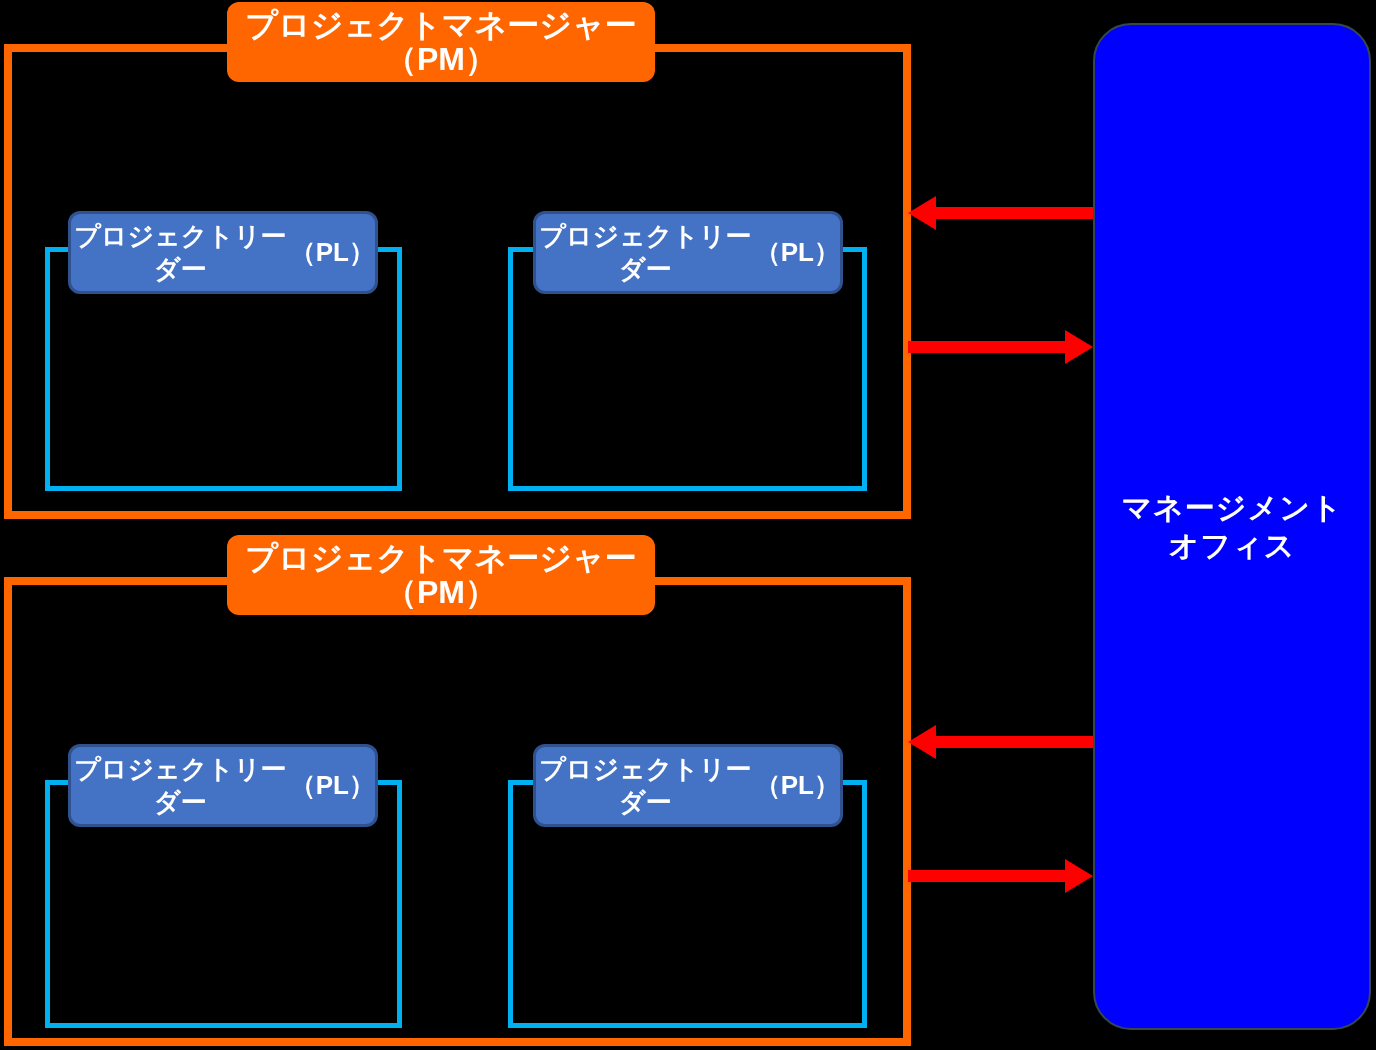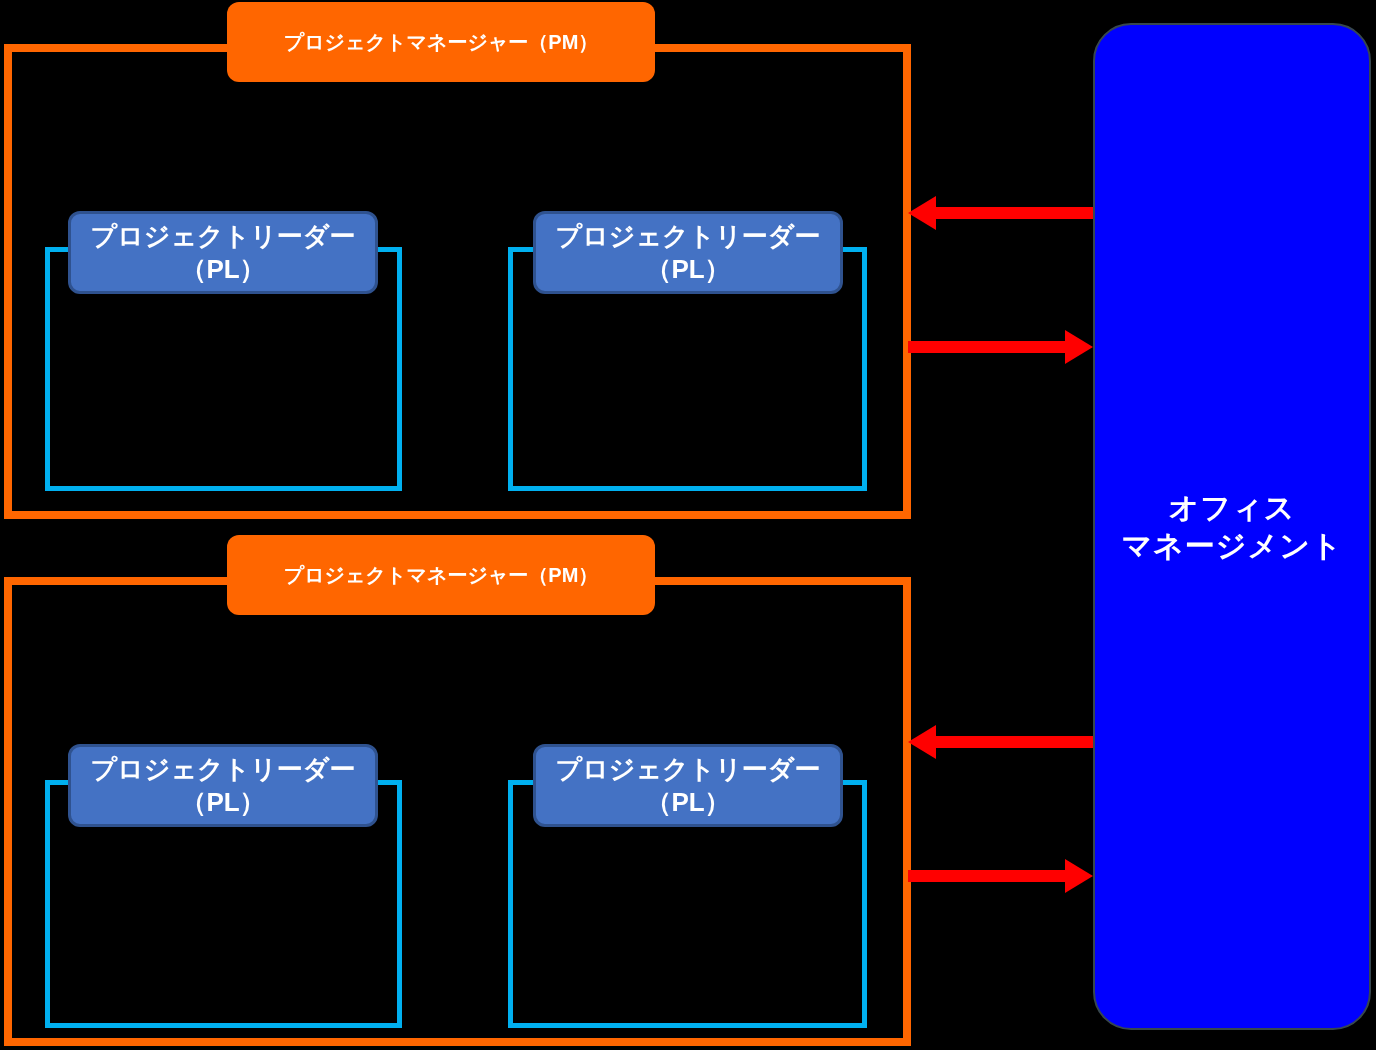--- a/index.html
+++ b/index.html
@@ -31,39 +31,39 @@
   .t1b{left:508px;top:247px;width:349px;height:234px;}
   .t2a{left:45px;top:780px;width:347px;height:238px;}
   .t2b{left:508px;top:780px;width:349px;height:238px;}
 
   
   .pm-box{
     position:absolute;
     width:428px;height:80px;
     background:#FF6600;
     border-radius:12px;
-    display:flex;
+    display:flex;flex-direction:column;
     align-items:center;justify-content:center;
     text-align:center;
-    font-size:20px;line-height:34px;
+    font-size:32px;line-height:34px;
     color:#fff;
   }
   .pm1{left:227px;top:2px;}
   .pm2{left:227px;top:535px;}
 
   
   .pl-box{
     position:absolute;
     width:310px;height:83px;
     background:#4472C4;
     border:3px solid #2F528F;
     border-radius:12px;
     box-sizing:border-box;
-    display:flex;flex-direction:column;
-    align-items:center;justify-content:center;
+    display:flex;flex-direction:row;
+    align-items:center;justify-content:space-between;
     text-align:center;
     font-size:26px;line-height:33px;
     color:#fff;
   }
   .pl1a{left:68px;top:211px;}
   .pl1b{left:533px;top:211px;}
   .pl2a{left:68px;top:744px;}
   .pl2b{left:533px;top:744px;}
 
   
@@ -160,18 +160,18 @@
     <div>プロジェクトリーダー</div>
     <div>（PL）</div>
   </div>
   <div class="pl-box pl2b">
     <div>プロジェクトリーダー</div>
     <div>（PL）</div>
   </div>
 
   <div class="pmo">
     <div class="pmo-text">
+      <div>マネージメント</div>
       <div>オフィス</div>
-      <div>マネージメント</div>
     </div>
   </div>
 
 </div>
 
 </body></html>

